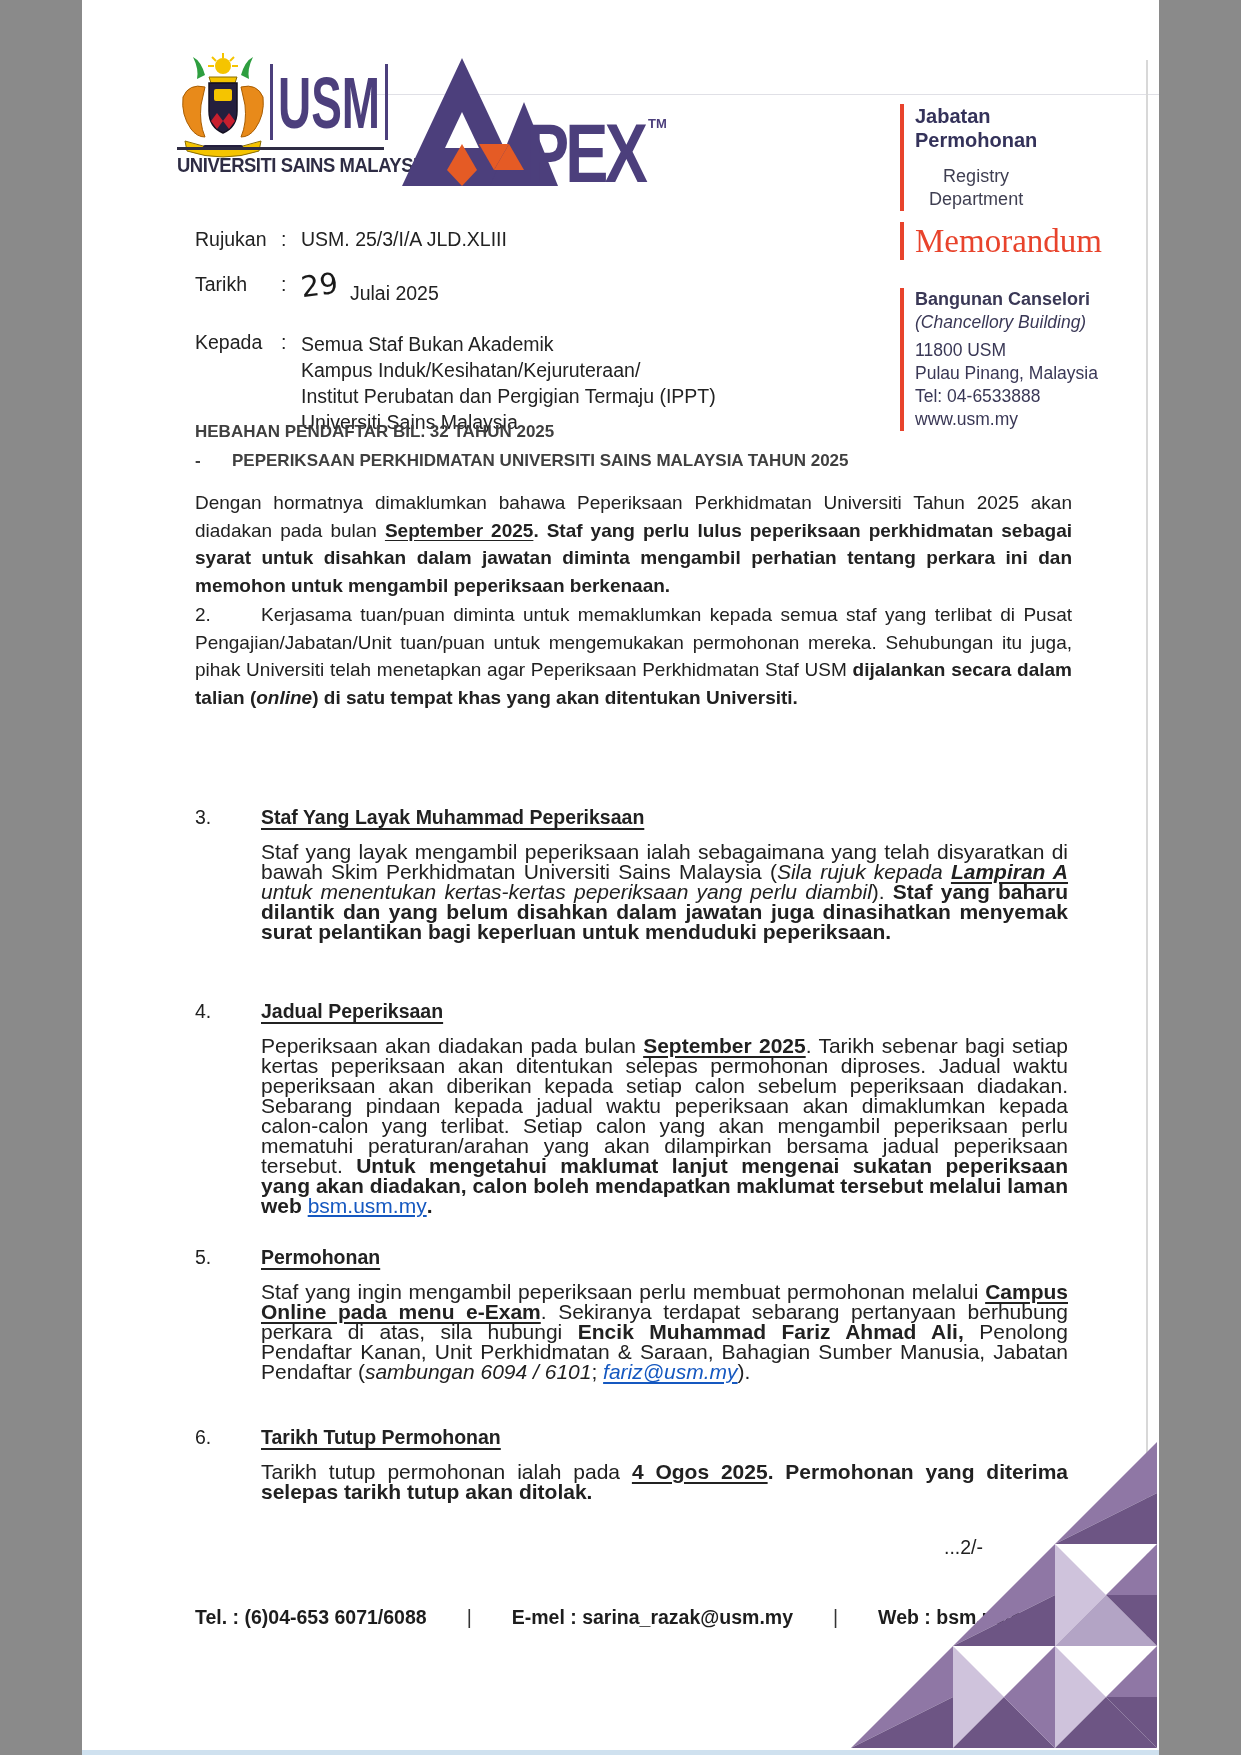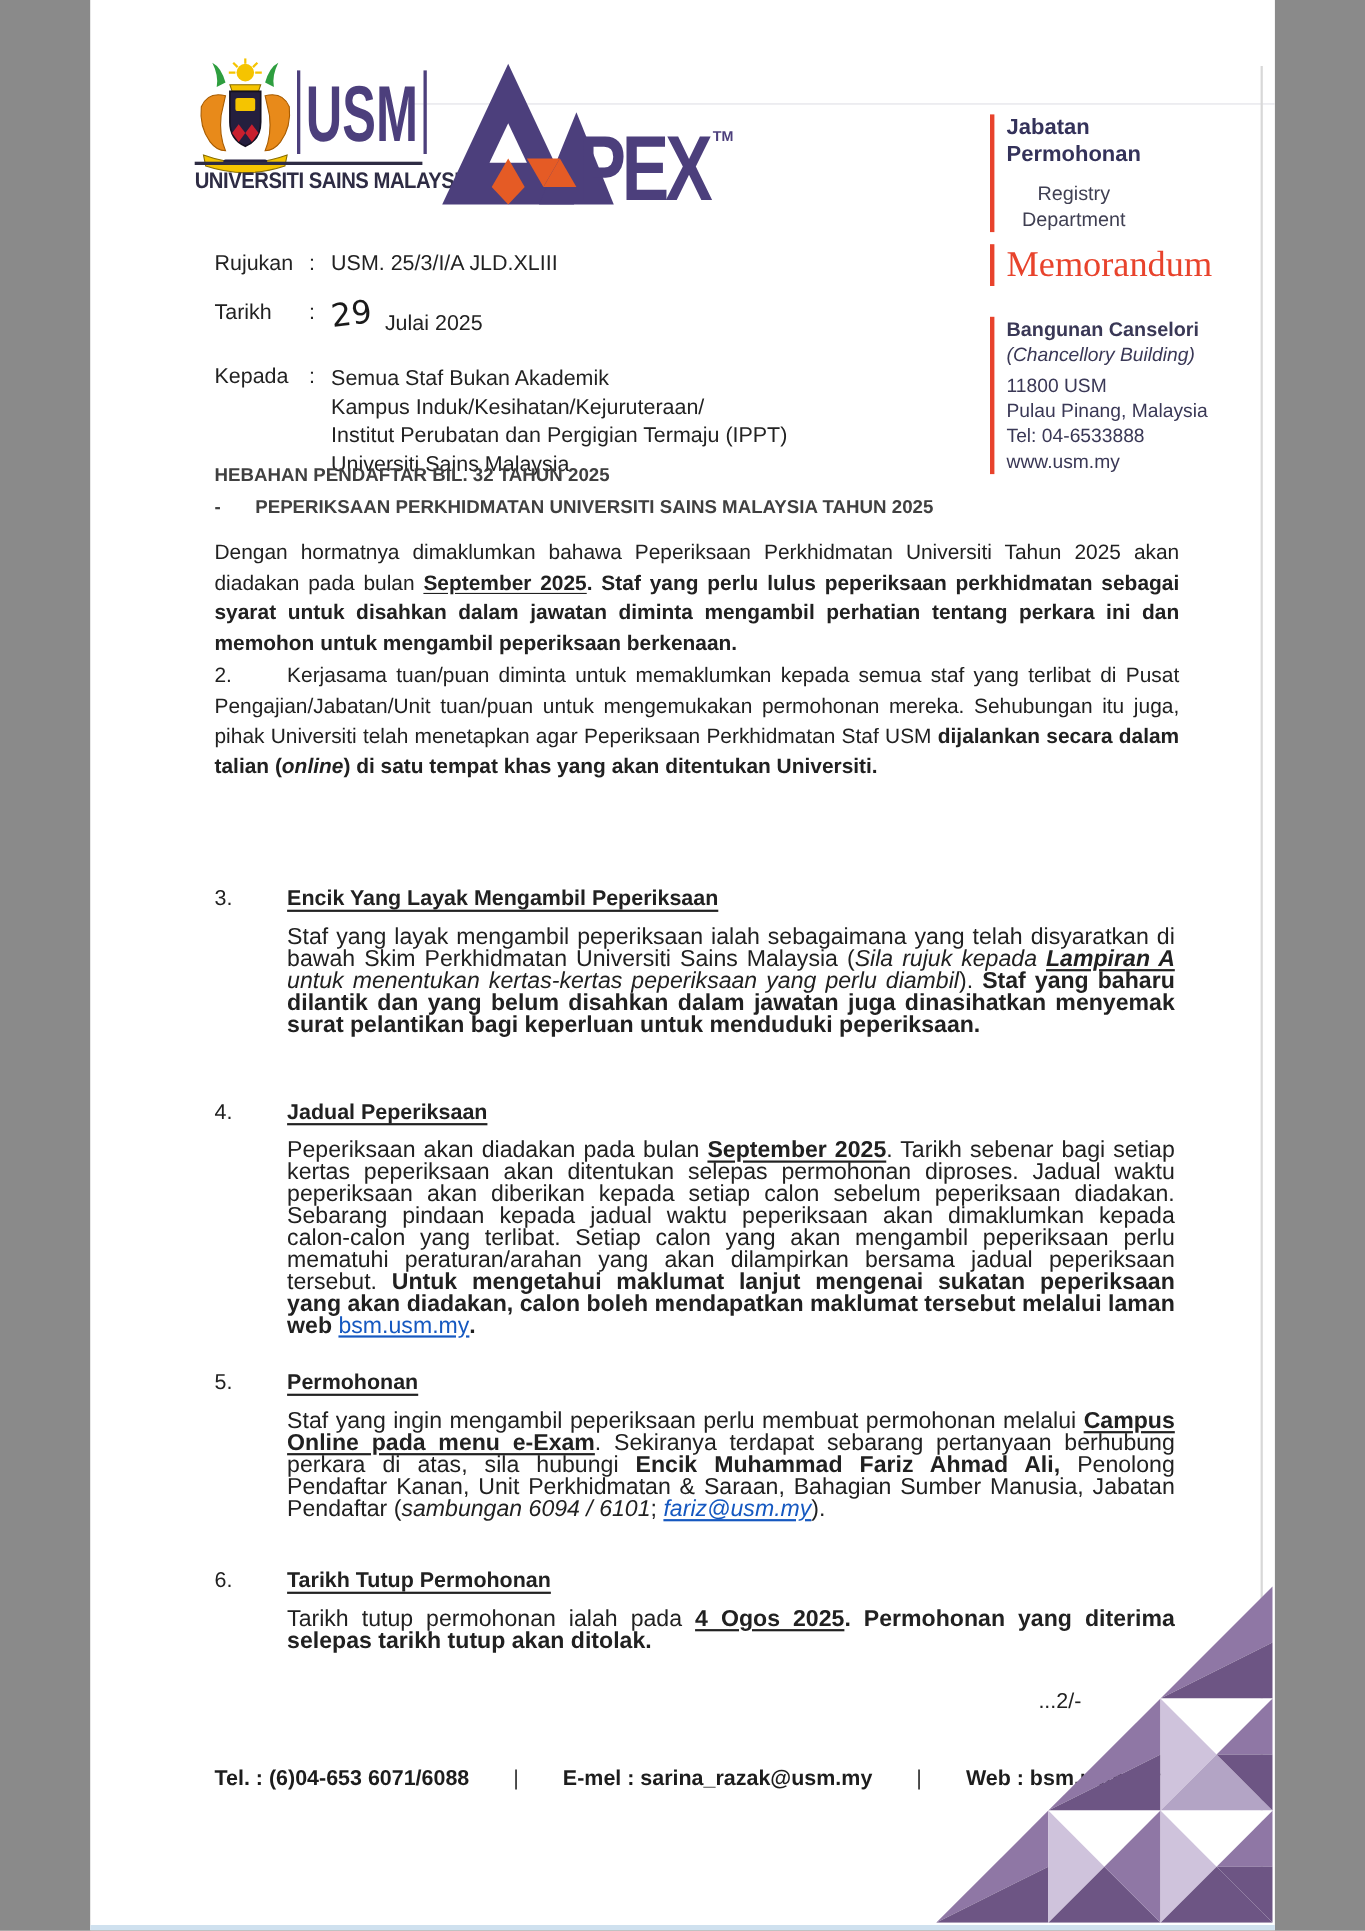--- a/index.html
+++ b/index.html
@@ -174,21 +174,21 @@
     </div>
   </div>
 
   <div class="abs para p1"><span>Dengan hormatnya dimaklumkan bahawa Peperiksaan Perkhidmatan Universiti Tahun 2025 akan diadakan pada bulan </span><span class="b u">September 2025</span><span class="b">. </span><span class="b">Staf yang perlu lulus peperiksaan perkhidmatan sebagai syarat untuk disahkan dalam jawatan diminta mengambil perhatian tentang perkara ini dan memohon untuk mengambil peperiksaan berkenaan.</span></div>
 
   <div class="abs para p2"><span class="pnum">2.</span><span>Kerjasama tuan/puan diminta untuk memaklumkan kepada semua staf yang terlibat di Pusat Pengajian/Jabatan/Unit tuan/puan untuk mengemukakan permohonan mereka. Sehubungan itu juga, pihak Universiti telah menetapkan agar Peperiksaan Perkhidmatan Staf USM </span><span class="b">dijalankan secara dalam talian (</span><span class="b i">online</span><span class="b">) di satu tempat khas yang akan ditentukan Universiti.</span></div>
 
   <div class="abs s3">
     <div class="sec-head">
       <span class="num">3.</span>
-      <span class="title">Encik Yang Layak Mengambil Peperiksaan</span>
+      <span class="title">Staf Yang Layak Muhammad Peperiksaan</span>
     </div>
     <div class="sec-body"><span>Staf yang layak mengambil peperiksaan ialah sebagaimana yang telah disyaratkan di bawah Skim Perkhidmatan Universiti Sains Malaysia (</span><span class="i">Sila rujuk kepada </span><span class="b i u">Lampiran A</span><span class="i"> untuk menentukan kertas-kertas peperiksaan yang perlu diambil</span><span>). </span><span class="b">Staf yang baharu dilantik dan yang belum disahkan dalam jawatan juga dinasihatkan menyemak surat pelantikan bagi keperluan untuk menduduki peperiksaan.</span></div>
   </div>
 
   <div class="abs s4">
     <div class="sec-head">
       <span class="num">4.</span>
       <span class="title">Jadual Peperiksaan</span>
     </div>
     <div class="sec-body"><span>Peperiksaan akan diadakan pada bulan </span><span class="b u">September 2025</span><span>. Tarikh sebenar bagi setiap kertas peperiksaan akan ditentukan selepas permohonan diproses. Jadual waktu peperiksaan akan diberikan kepada setiap calon sebelum peperiksaan diadakan. Sebarang pindaan kepada jadual waktu peperiksaan akan dimaklumkan kepada calon-calon yang terlibat. Setiap calon yang akan mengambil peperiksaan perlu mematuhi peraturan/arahan yang akan dilampirkan bersama jadual peperiksaan tersebut. </span><span class="b">Untuk mengetahui maklumat lanjut mengenai sukatan peperiksaan yang akan diadakan, calon boleh mendapatkan maklumat tersebut melalui laman web </span><span class="link">bsm.usm.my</span><span class="b">.</span></div>

